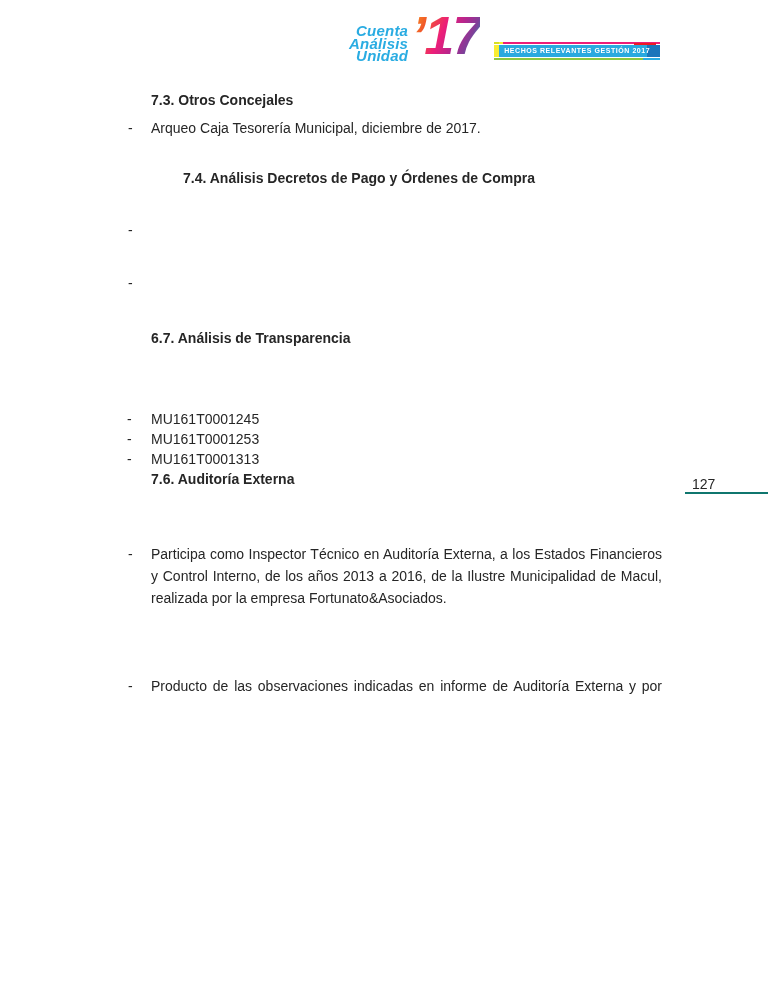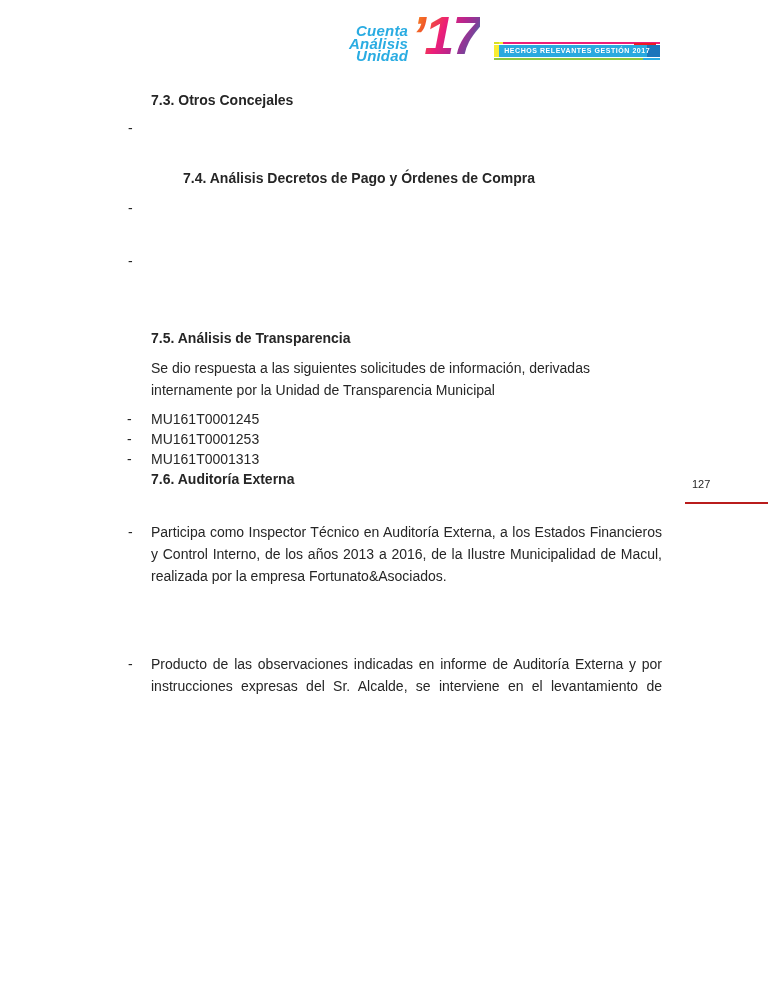--- a/index.html
+++ b/index.html
@@ -50,22 +50,22 @@
   .heading { font-weight:bold; }
   .just { text-align:justify; }
   .bullet { position:relative; }
   .dash { position:absolute; left:-23px; top:0; }
   .mu-line { position:relative; line-height:20px; }
   .mu-line .dash { left:-24px; }
 
   
   .page-number-box {
     position:absolute; top:477px; right:0; width:83px;
-    border-bottom:2px solid #b91c1c; padding:0 0 11px 7px;
-    font-size:11px; line-height:14px; color:#262626;
+    border-bottom:2px solid #0f766e; padding:0 0 1px 7px;
+    font-size:14px; line-height:14px; color:#262626;
   }
 
   
   .footer-rule { position:absolute; top:984px; left:85px; width:683px; height:1px; background:#dedede; }
 </style>
 </head>
 <body>
 
 <div class="page">
 
@@ -79,32 +79,32 @@
     <div class="gestion-banner">
       <div class="banner-stripe-top"></div>
       <div class="banner-band">HECHOS RELEVANTES GESTIÓN 2017</div>
       <div class="banner-stripe-bottom"></div>
     </div>
   </div>
 
   <div class="block heading" style="top:89px;">7.3. Otros Concejales</div>
   <div class="block bullet" style="top:117px;">
     <span class="dash">-</span>
+    <span>Arqueo Caja Tesorería Municipal, diciembre de 2017.</span>
   </div>
 
   <div class="block heading" style="top:167px;margin-left:32px;">7.4. Análisis Decretos de Pago y Órdenes de Compra</div>
   <div class="block bullet just" style="top:197px;">
     <span class="dash">-</span>
   </div>
   <div class="block bullet just" style="top:250px;">
     <span class="dash">-</span>
   </div>
 
-  <div class="block heading" style="top:327px;">7.5. Análisis de Transparencia</div>
-  <div class="block" style="top:357px;">Se dio respuesta a las siguientes solicitudes de información, derivadas internamente por la Unidad de Transparencia Municipal</div>
+  <div class="block heading" style="top:327px;">6.7. Análisis de Transparencia</div>
   <div class="block" style="top:409px;">
     <div class="mu-line">
       <span class="dash">-</span>
       <span>MU161T0001245</span>
     </div>
     <div class="mu-line">
       <span class="dash">-</span>
       <span>MU161T0001253</span>
     </div>
     <div class="mu-line">

